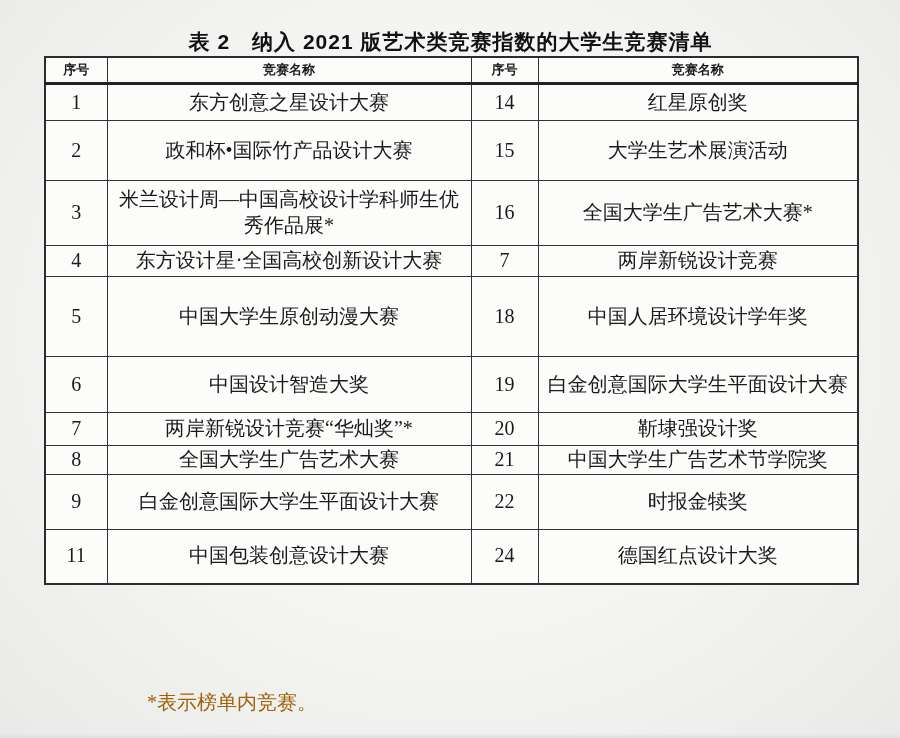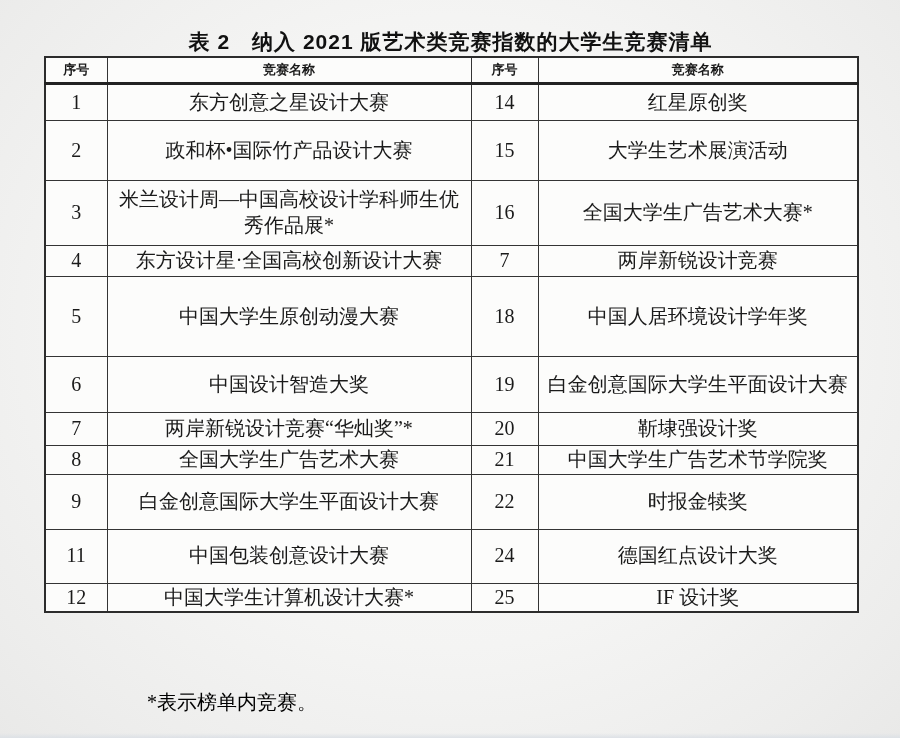--- a/index.html
+++ b/index.html
@@ -79,21 +79,21 @@
   td.note-text {
     font-family: "Liberation Sans", "DejaVu Sans", sans-serif;
     font-weight: 700;
     font-size: 19px;
   }
   .footnote {
     position: absolute;
     top: 689px;
     left: 147px;
     font-size: 20px;
-    color: #000000;
+    color: #a16207;
   }
   .bottom-edge {
     position: absolute;
     left: 0;
     bottom: 0;
     width: 900px;
     height: 5px;
     background: linear-gradient(to bottom, rgba(0,0,0,0), #dde1e6);
   }
 </style>
@@ -173,26 +173,20 @@
         <td class="name-l">白金创意国际大学生平面设计大赛</td>
         <td>22</td>
         <td class="name-r">时报金犊奖</td>
       </tr>
       <tr>
         <td>11</td>
         <td class="name-l">中国包装创意设计大赛</td>
         <td>24</td>
         <td class="name-r">德国红点设计大奖</td>
       </tr>
-      <tr>
-        <td>12</td>
-        <td class="name-l">中国大学生计算机设计大赛*</td>
-        <td>25</td>
-        <td class="name-r">IF 设计奖</td>
-      </tr>
     </tbody>
   </table>
 
   <div class="footnote">*表示榜单内竞赛。</div>
 
   <div class="bottom-edge"></div>
 
 </div>
 
 </body></html>

